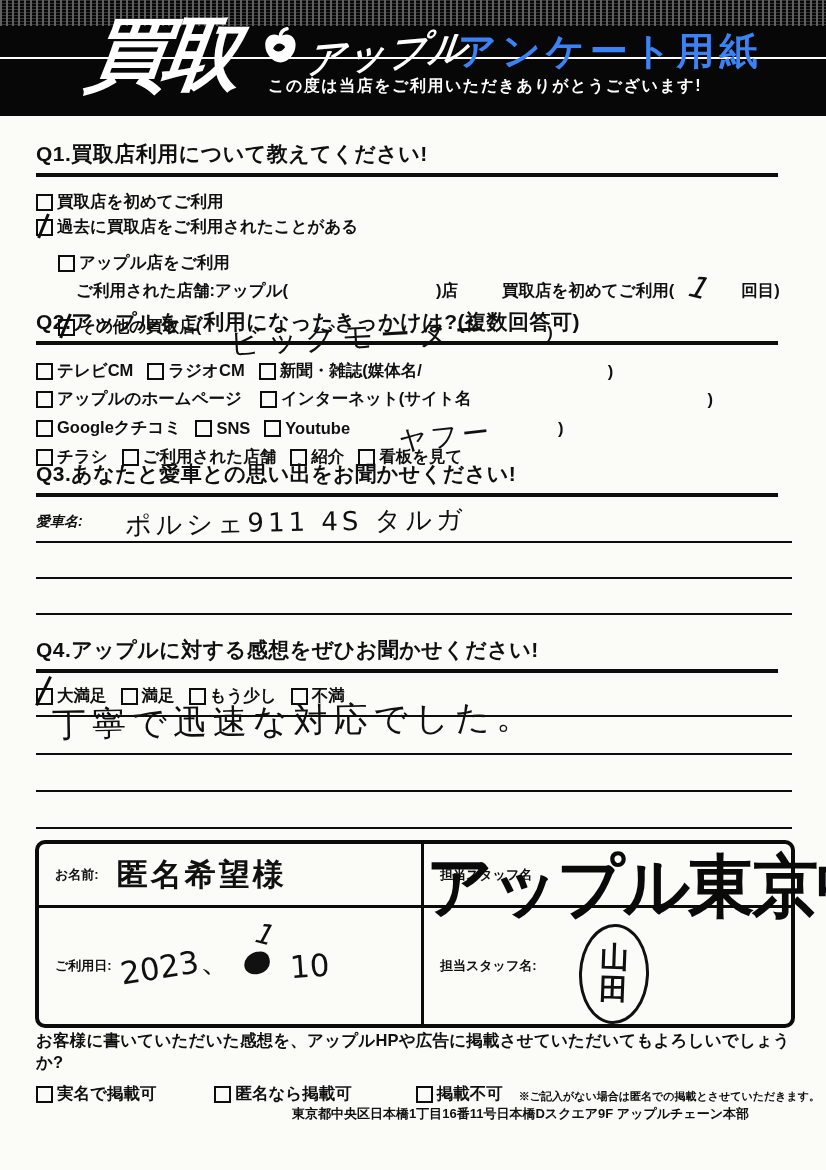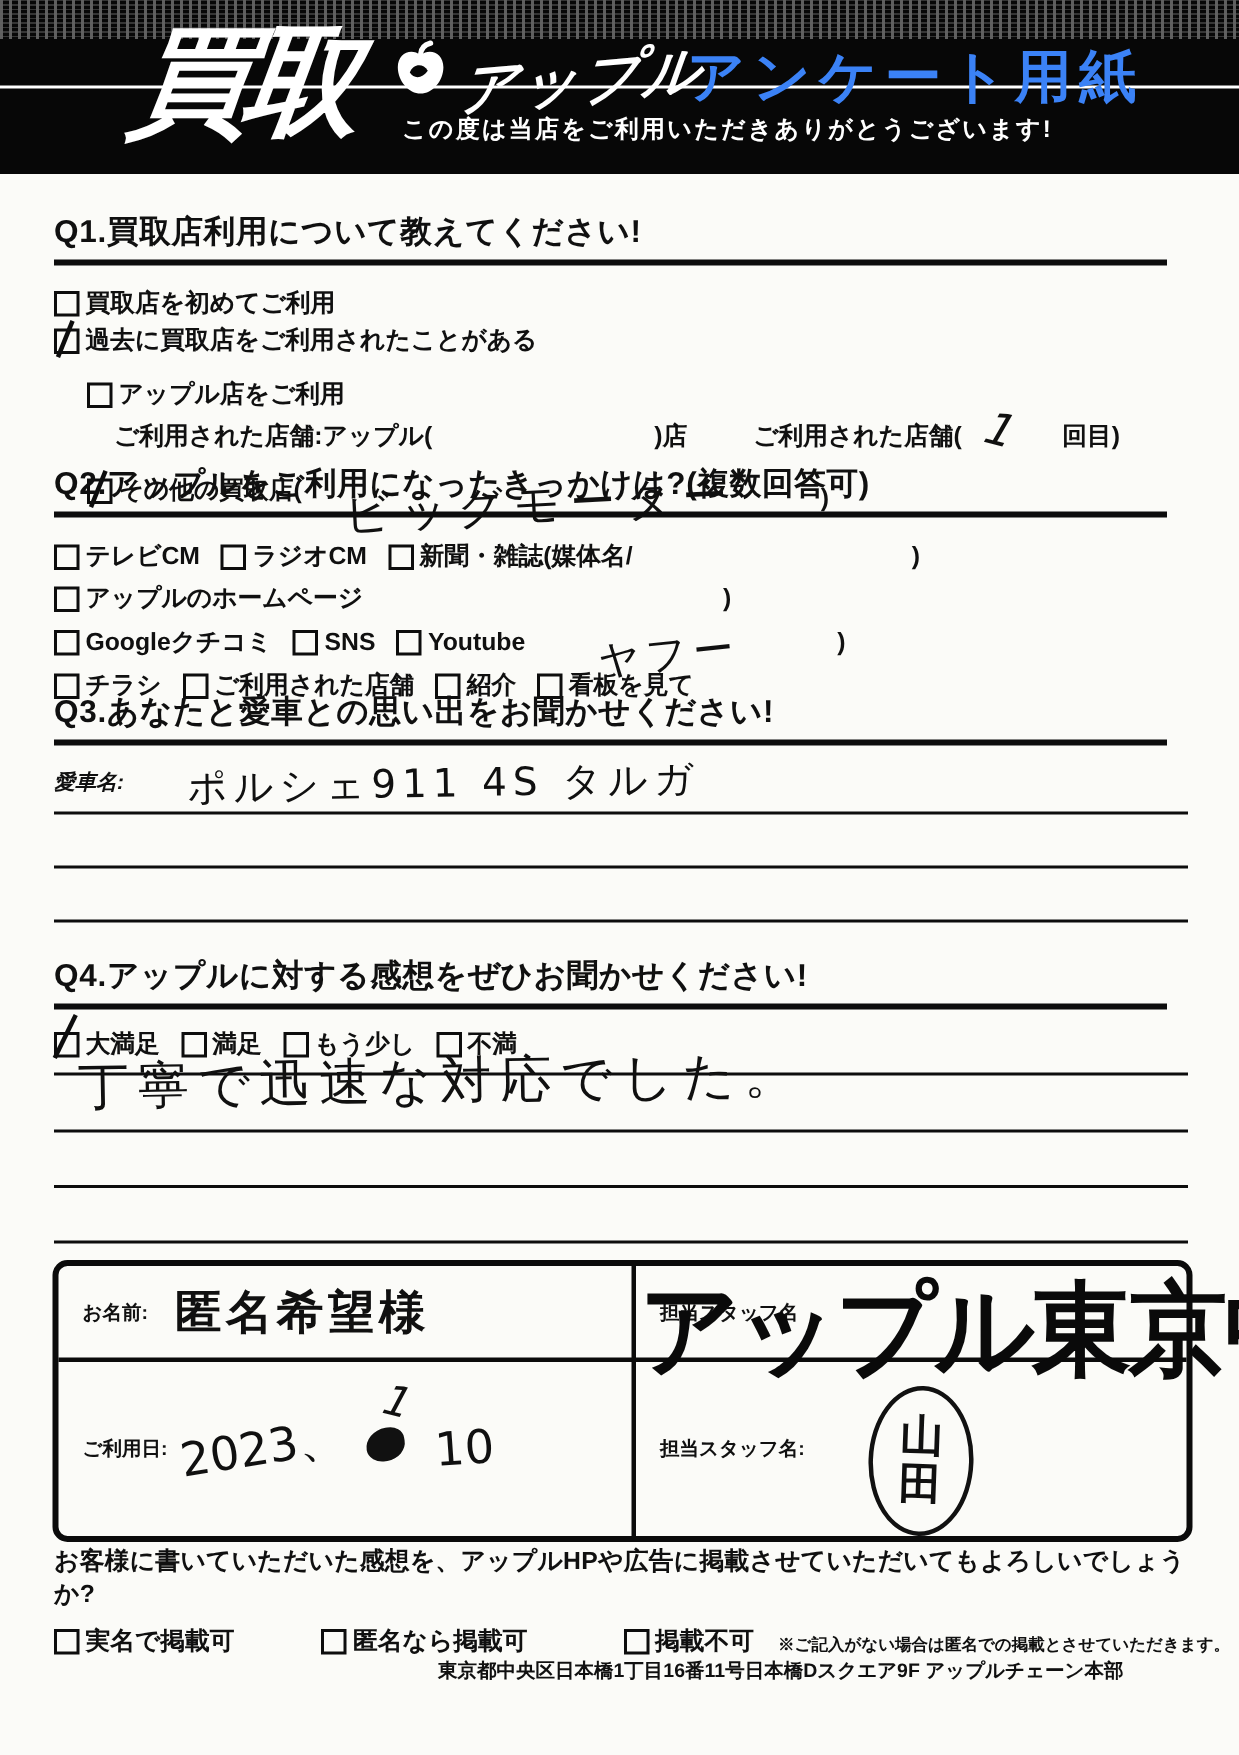--- a/index.html
+++ b/index.html
@@ -107,21 +107,21 @@
       <span class="cb" data-checked="false">
         <span class="box"></span>
         <span>アップル店をご利用</span>
       </span>
     </div>
     <div class="row" style="margin-top:2px;padding-left:40px">
       <span>ご利用された店舗:アップル(</span>
       <span class="gap" style="width:148px"></span>
       <span>)店</span>
       <span class="gap" style="width:44px"></span>
-      <span>ご利用された店舗(</span>
+      <span>買取店を初めてご利用(</span>
       <span class="hw hw-one">1</span>
       <span class="gap" style="width:22px"></span>
       <span>回目)</span>
     </div>
     <div class="row" style="margin-top:0;padding-left:22px;height:44px">
       <span class="cb" data-checked="true">
         <span class="box"></span>
         <span>その他の買取店(</span>
       </span>
       <span class="hw hw-bigmotor">ビッグモーター</span>
@@ -144,20 +144,24 @@
         <span class="box"></span>
         <span>新聞・雑誌(媒体名/</span>
       </span>
       <span class="gap" style="width:172px"></span>
       <span>)</span>
     </div>
     <div class="row" style="margin-top:6px">
       <span class="cb" style="margin-right:18px" data-checked="false">
         <span class="box"></span>
         <span>アップルのホームページ</span>
+      </span>
+      <span class="cb" data-checked="false">
+        <span class="box"></span>
+        <span>インターネット(サイト名</span>
       </span>
       <span class="gap" style="width:222px"></span>
       <span>)</span>
     </div>
     <div class="row" style="margin-top:4px;height:28px">
       <span class="cb" data-checked="false">
         <span class="box"></span>
         <span>Googleクチコミ</span>
       </span>
       <span class="cb" data-checked="false">

